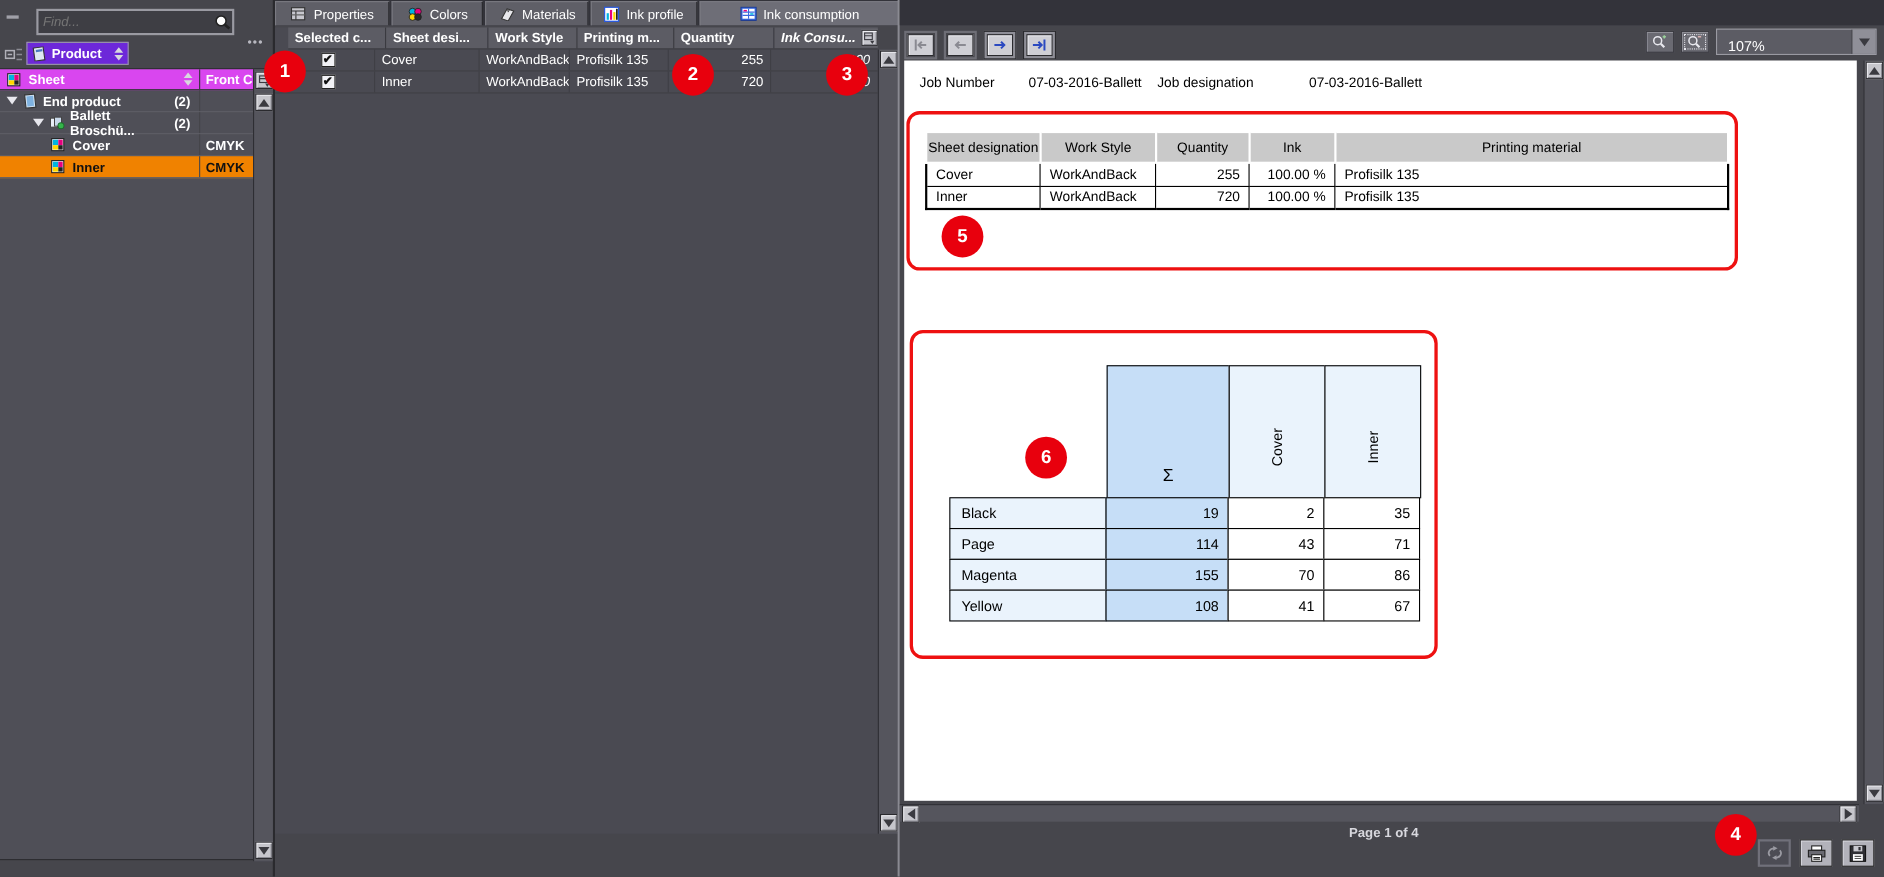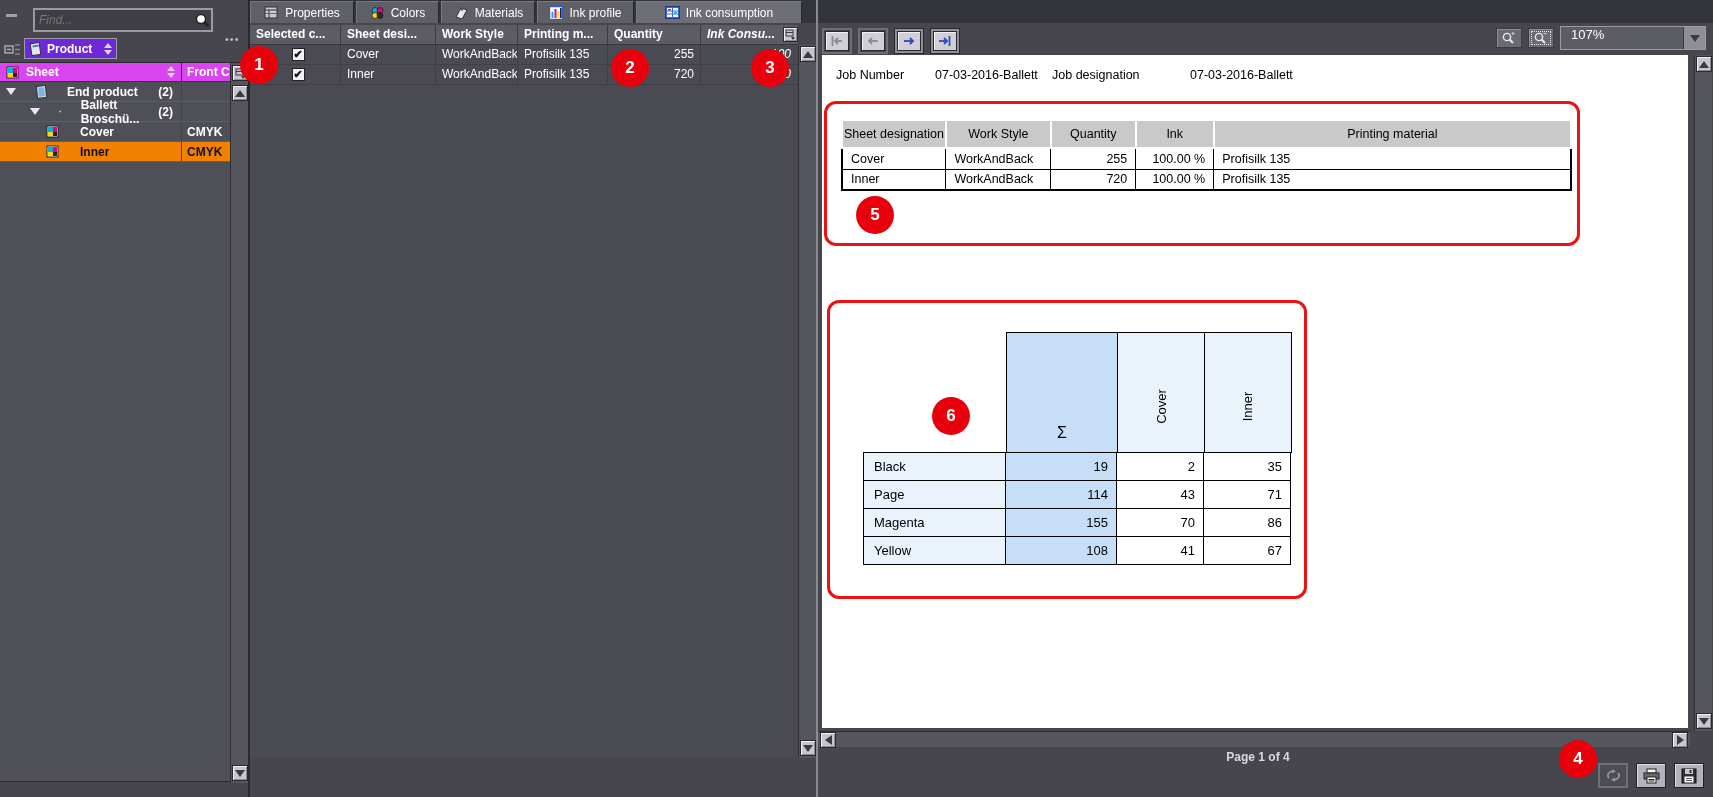--- a/index.html
+++ b/index.html
@@ -23,53 +23,53 @@
   #product-btn { left:24px; top:38px; width:93px; height:21px; border:1px solid #9a9aa2; display:flex; align-items:center; gap:4px; padding:0 4px; color:#fff; font-weight:bold; font-size:12px; background:#6d28d9; }
   .updown { display:inline-flex; flex-direction:column; gap:2px; }
   .updown .u { width:0;height:0;border-left:4px solid transparent;border-right:4px solid transparent;border-bottom:5px solid #d8d8de; }
   .updown .d { width:0;height:0;border-left:4px solid transparent;border-right:4px solid transparent;border-top:5px solid #d8d8de; }
 
   #tree { left:0; top:62px; width:248px; height:720px; background:#4f4f57; border-top:1px solid #2a2a2e; border-bottom:1px solid #2a2a2e; }
   #tree-header { left:0; top:0; width:230px; height:19px; background:#d946ef; border-bottom:1px solid #35353b; display:flex; color:#fff; font-weight:bold; font-size:12px; align-items:center; }
   .tree-col1 { width:182px; display:flex; align-items:center; gap:5px; padding-left:6px; border-right:1px solid #35353b; height:100%; }
   .tree-col2 { flex:1; padding-left:5px; }
   .tree-row { left:0; width:230px; height:20px; display:flex; align-items:center; color:#fff; font-weight:bold; font-size:12px; border-bottom:1px solid #5e5e66; }
-  .tree-row .c1 { width:182px; display:flex; align-items:center; gap:19px; height:100%; border-right:1px solid #44444a; }
+  .tree-row .c1 { width:182px; display:flex; align-items:center; gap:5px; height:100%; border-right:1px solid #44444a; }
   .tree-row .c2 { flex:1; padding-left:5px; }
   .tree-row.selected { background:#f08200; color:#111; }
   .twisty { width:0;height:0;border-left:5px solid transparent;border-right:5px solid transparent;border-top:7px solid #e8e8ee; margin-left:6px;}
   .count { margin-left:auto; padding-right:8px; }
   #tree-scroll { left:230px; top:0; width:18px; height:720px; background:#55555d; border-left:1px solid #2e2e33; }
 
   
   #tabbar { left:250px; top:0; width:568px; height:23px; background:#33333a; display:flex; gap:2px; padding-top:1px; }
   .tab { height:22px; background:#5f5f67; color:#fff; font-size:12px; display:flex; align-items:center; justify-content:center; gap:6px; border-left:1px solid #7a7a82; border-top:1px solid #7a7a82; border-right:1px solid #26262a; }
   .tab.active { background:#6e6e77; }
   #sheet-table { left:250px; top:25px; width:548px; height:733px; background:#4a4a52; }
-  #sheet-head { display:flex; height:20px; background:#5c5c64; border-bottom:1px solid #35353b; color:#fff; font-weight:bold; font-size:12px; }
+  #sheet-head { display:flex; height:20px; background:#5c5c64; border-bottom:1px solid #35353b; color:#fff; font-weight:bold; font-size:12px;margin-left:12px; }
   .sh-cell { padding:2px 0 0 6px; border-right:1px solid #3a3a40; height:100%; overflow:hidden; white-space:nowrap; }
   .sheet-row { display:flex; height:20px; color:#fff; font-size:12px; border-bottom:1px solid #3f3f45; align-items:stretch; }
   .sr-cell { padding:2px 0 0 6px; border-right:1px solid #3f3f45; overflow:hidden; white-space:nowrap; }
   .num { text-align:right; padding-right:6px; }
   .w0{width:91px;} .w1{width:95px;} .w2{width:82px;} .w3{width:90px;} .w4{width:93px;} .w5{width:96px; border-right:none;font-style:italic;}
   .checkbox { width:13px; height:13px; background:#f2f2f6; border:1px solid #222; margin:1px auto 0 auto; display:flex; align-items:center; justify-content:center; font-size:11px; font-weight:bold; color:#111; line-height:1; }
   #mid-scroll { left:798px; top:45px; width:18px; height:713px; background:#55555d; border-left:1px solid #2e2e33; }
   #mid-sep { left:816px; top:0; width:2px; height:797px; background:#8a8a92; }
   #cfg-icon { left:783px; top:27px; }
 
   
   #preview { left:818px; top:0; width:895px; height:797px; background:#46464c; }
   #preview-topstrip { left:818px; top:0; width:895px; height:23px; background:#33333a; }
   .navbtn { width:30px; height:26px; display:flex; align-items:center; justify-content:center; }
   .navbtn .inner { width:24px; height:20px; background:#cfcfd5; border:1px solid #2a2a2e; box-shadow:inset 1px 1px 0 #f2f2f6; display:flex; align-items:center; justify-content:center; }
   .navbtn.disabled { border:2px solid #6e6e76; }
   .navbtn.enabled { background:#8f8f98; border:1px solid #2a2a2e; }
   .zoombtn { width:26px; height:20px; background:#6a6a72; border:1px solid #3a3a40; box-shadow:inset 1px 1px 0 #8e8e96; display:flex; align-items:center; justify-content:center; }
   .zoombtn.focused { outline:1px dotted #e8e8ee; outline-offset:-4px; }
-  #zoom-select { left:1560px; top:26px; width:146px; height:24px; background:#5c5c64; border:1px solid #9a9aa2; display:flex; align-items:flex-start; color:#fff; font-size:13px; }
+  #zoom-select { left:1560px; top:26px; width:146px; height:24px; background:#5c5c64; border:1px solid #9a9aa2; display:flex; align-items:flex-end; color:#fff; font-size:13px; }
   #zoom-select .val { flex:1; padding-left:10px; }
   #zoom-select .dd { width:22px; height:100%; background:#8f8f98; border-left:1px solid #3a3a40; display:flex; align-items:center; justify-content:center; }
 
   #page { left:822px; top:55px; width:866px; height:673px; background:#ffffff; color:#111; }
   #v-scroll { left:1694px; top:55px; width:18px; height:676px; background:#55555d; border-left:1px solid #2e2e33;}
   #h-scroll { left:818px; top:731px; width:872px; height:16px; background:#55555d; border-top:1px solid #2e2e33; }
   #page-status { left:1118px; top:750px; width:280px; text-align:center; color:#d8d8de; font-weight:bold; font-size:12px; }
 
   .action-btn { width:30px; height:25px; display:flex; align-items:center; justify-content:center; }
   .action-btn.lite { background:#b2b2ba; border:1px solid #222; box-shadow:inset 1px 1px 0 #dcdce2; }
@@ -258,21 +258,21 @@
   <div class="tab" style="width:97px">
     <svg width="14" height="14" viewBox="0 0 14 14">
         <rect x="0.5" y="0.5" width="13" height="13" fill="#fff" stroke="#2a5adf" stroke-width="1.4"></rect>
         <rect x="2.5" y="6" width="2" height="6" fill="#00b4e0"></rect>
         <rect x="5.5" y="3" width="2" height="9" fill="#e6007e"></rect>
         <rect x="8.5" y="5" width="2" height="7" fill="#ffd800"></rect>
         <rect x="11" y="2" width="1.6" height="10" fill="#222"></rect>
       </svg>
     <span>Ink profile</span>
   </div>
-  <div class="tab active" style="width:166px">
+  <div class="tab active" style="width:182px">
     <svg width="15" height="13" viewBox="0 0 15 13">
         <rect x="0.5" y="0.5" width="14" height="12" fill="#3a6ae0" stroke="#1c3a90"></rect>
         <rect x="2" y="2" width="11" height="9" fill="#fff"></rect>
         <line x1="2" y1="5" x2="13" y2="5" stroke="#3a6ae0"></line>
         <line x1="2" y1="8" x2="13" y2="8" stroke="#3a6ae0"></line>
         <line x1="7.5" y1="2" x2="7.5" y2="11" stroke="#3a6ae0"></line>
         <rect x="3" y="3" width="3" height="1.4" fill="#e6007e"></rect>
         <rect x="9" y="6" width="3" height="1.4" fill="#00b4e0"></rect>
       </svg>
     <span>Ink consumption</span>

